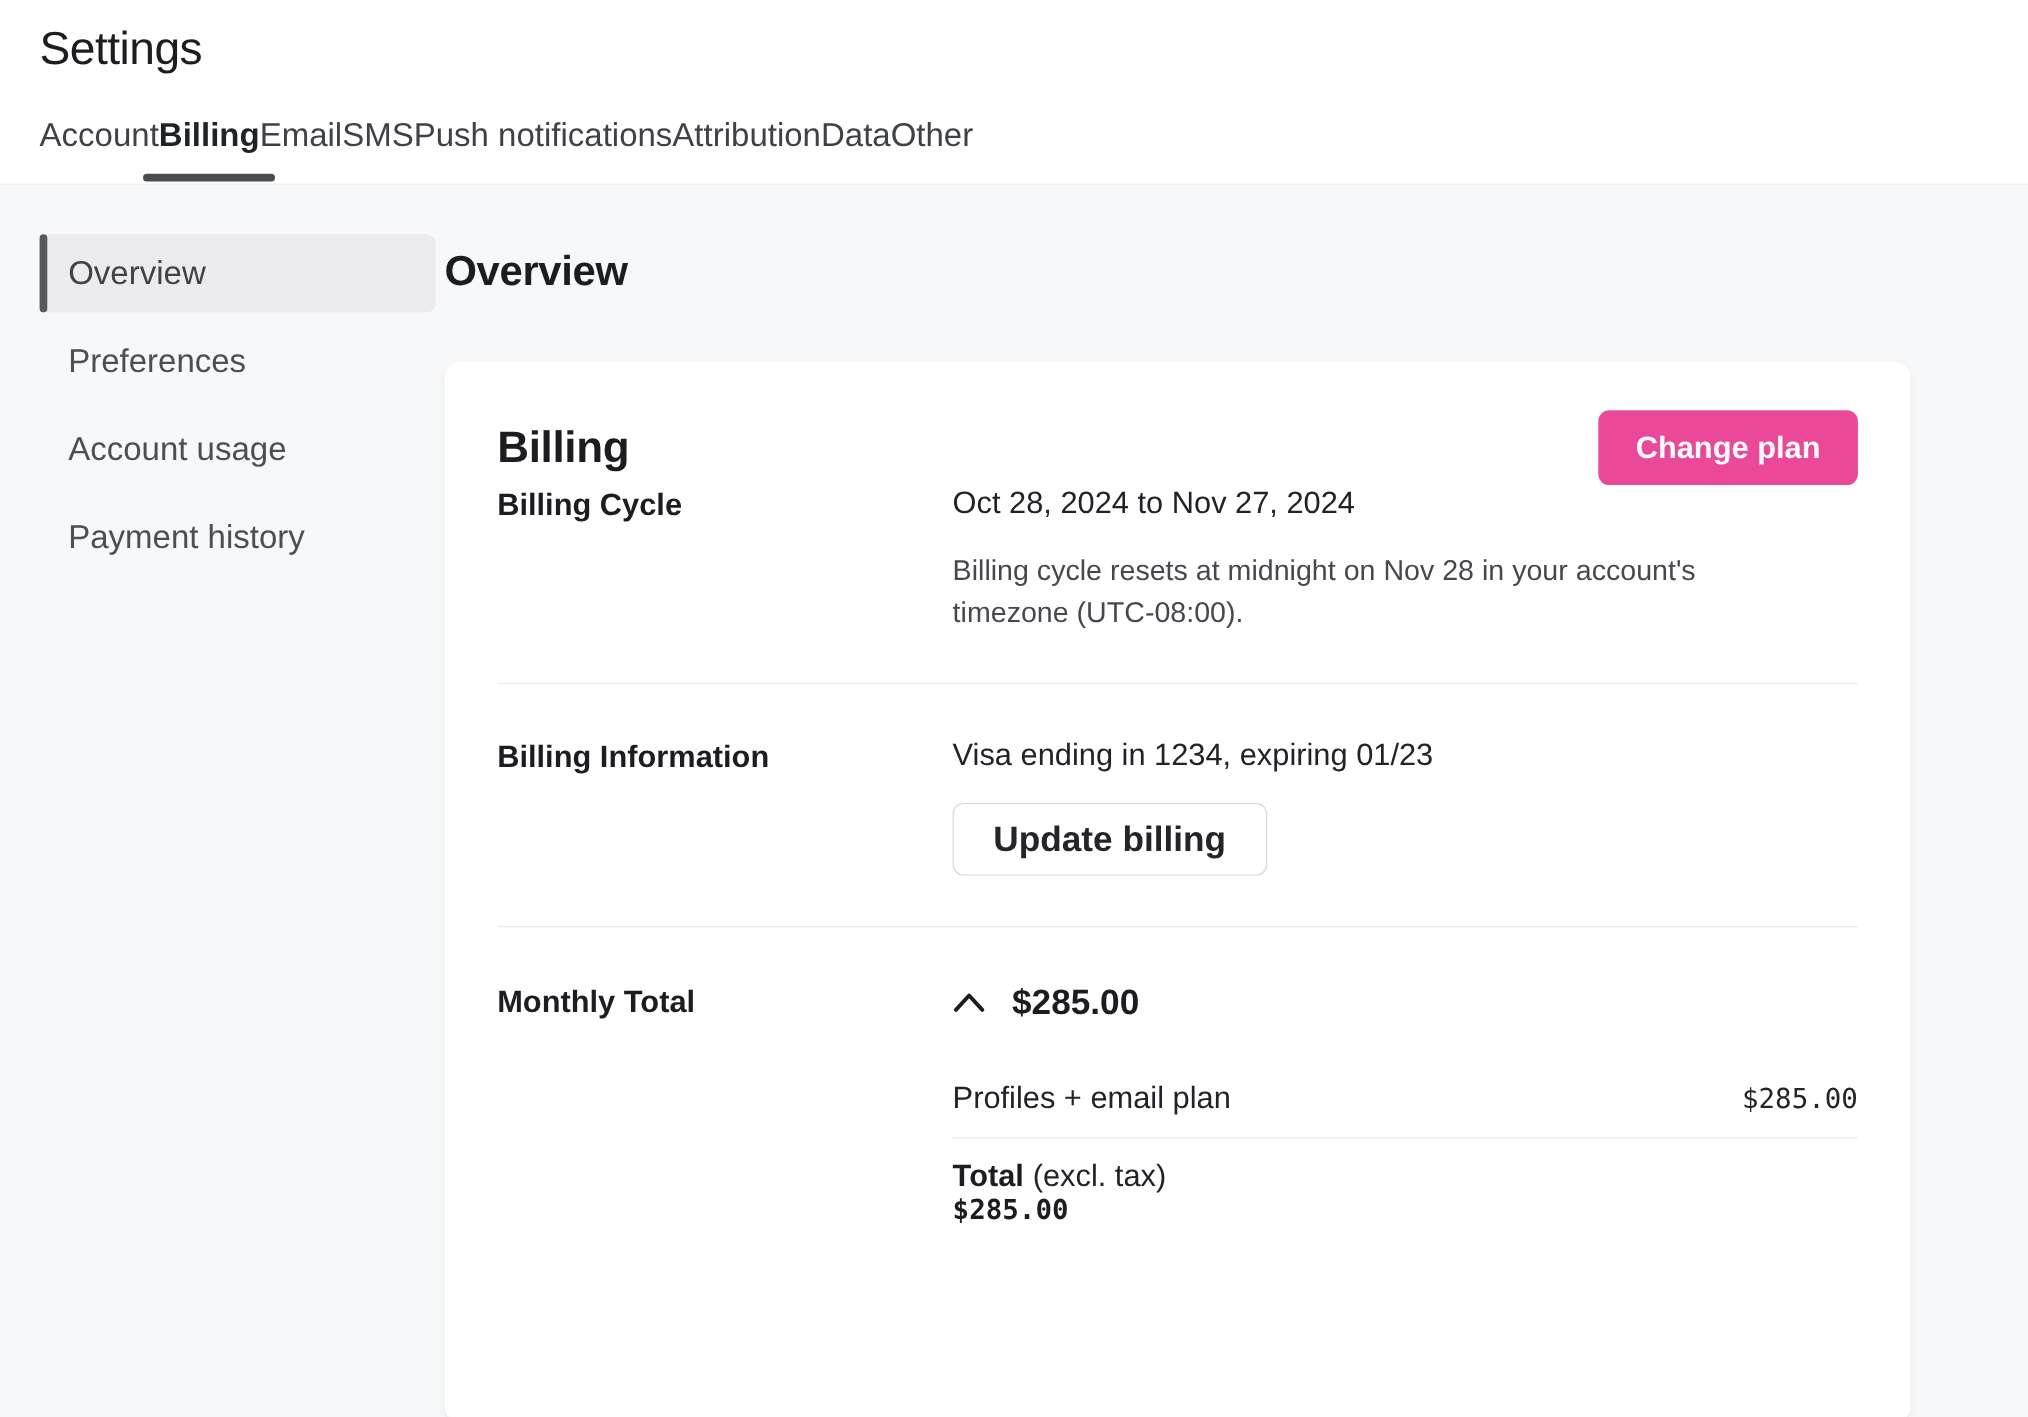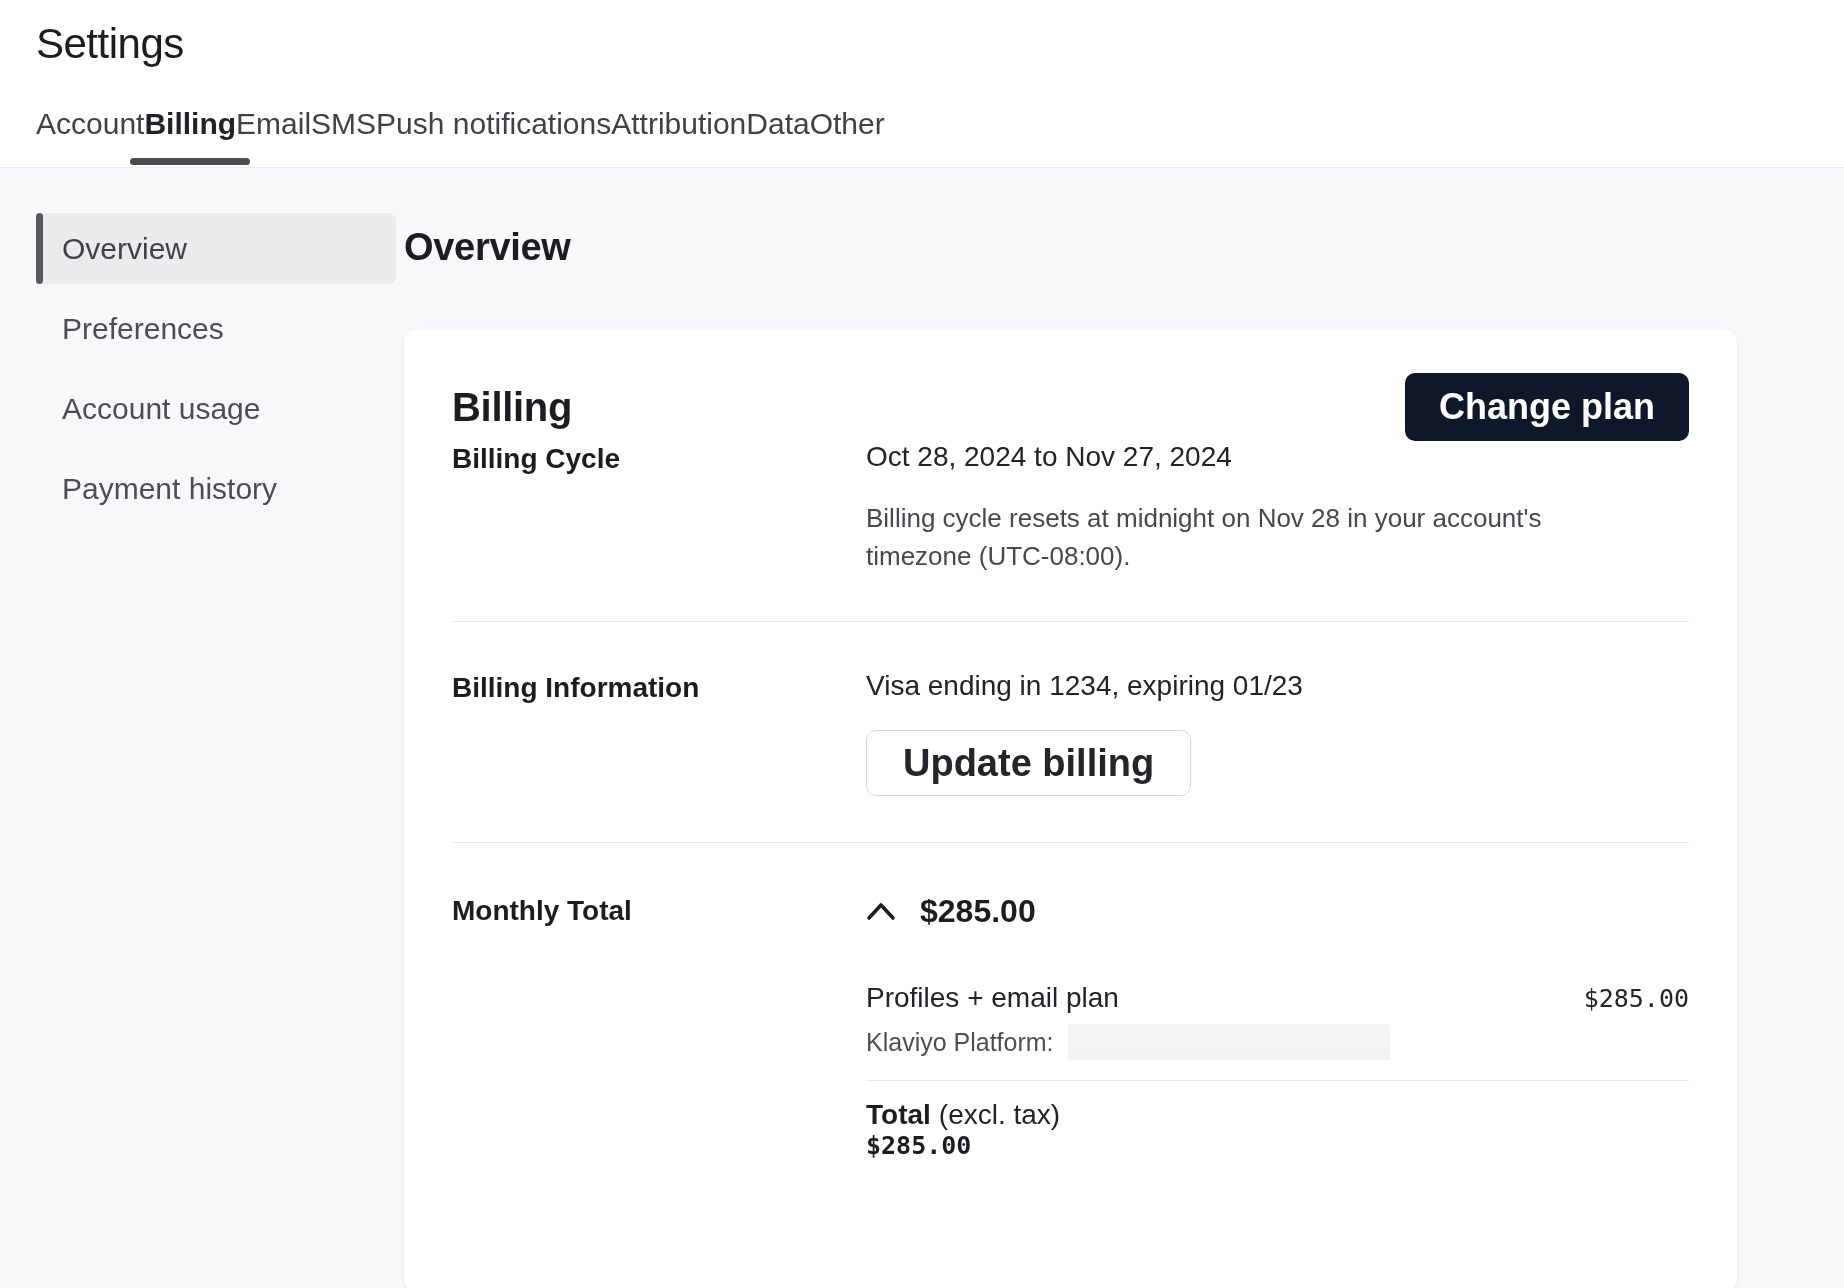--- a/index.html
+++ b/index.html
@@ -122,40 +122,40 @@
     justify-content: space-between;
     align-items: center;
   }
   .card-title {
     font-size: 40px;
     font-weight: 700;
     letter-spacing: -0.3px;
     color: #1b1d20;
   }
   .btn-dark {
-    background: #0f172a;
+    background: #ec4899;
     color: #ffffff;
     border: none;
     height: 68px;
     padding: 4px 34px;
     border-radius: 10px;
     font-family: "Liberation Sans", sans-serif;
-    font-size: 36px;
+    font-size: 28px;
     font-weight: 600;
     cursor: pointer;
   }
   .btn-outline {
     background: #ffffff;
     color: #232528;
     border: 1px solid #d6d7d9;
     height: 66px;
     padding: 0 36px;
     border-radius: 10px;
     font-family: "Liberation Sans", sans-serif;
-    font-size: 38px;
+    font-size: 32px;
     font-weight: 600;
     cursor: pointer;
   }
 
   .row { display: flex; }
   .row-label {
     width: 414px;
     flex-shrink: 0;
     font-size: 28px;
     font-weight: 700;
@@ -310,24 +310,20 @@
               </span>
             </button>
             <div class="total-amount">$285.00</div>
           </div>
 
           <div class="line-items">
             <div class="item-row">
               <div class="item-name">Profiles + email plan</div>
               <div class="mono-amount">$285.00</div>
             </div>
-            <div class="detail-row">
-              <div class="detail-label">Klaviyo Platform:</div>
-              <div class="redacted-patch"></div>
-            </div>
 
             <div class="divider d3"></div>
 
             <div class="grand-total-row">
               <div class="gt-label">
                 <span class="bold">Total</span><span class="note">(excl. tax)</span>
               </div>
               <div class="mono-amount bold">$285.00</div>
             </div>
           </div>

